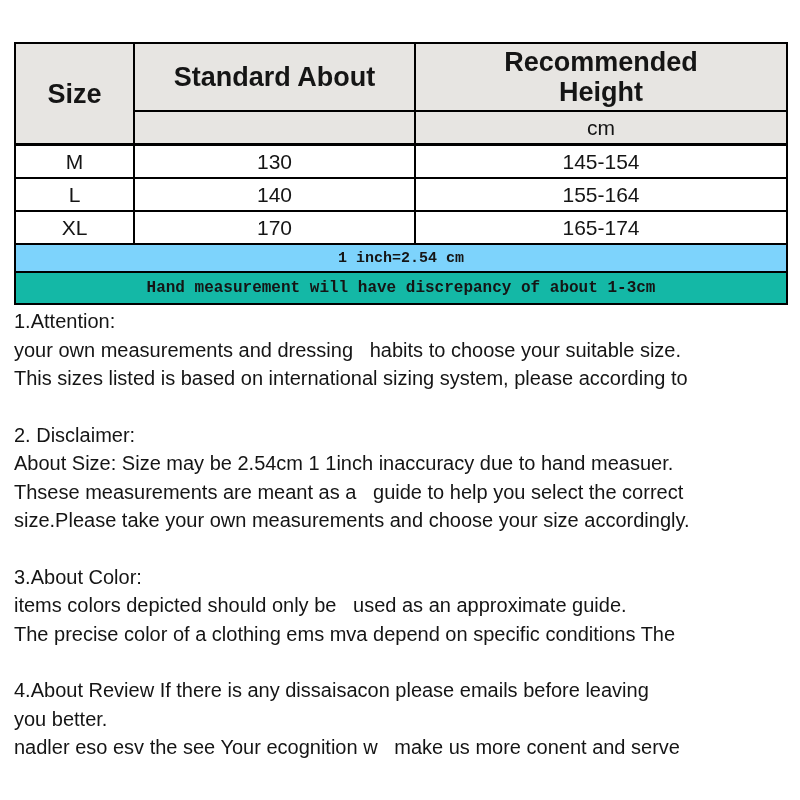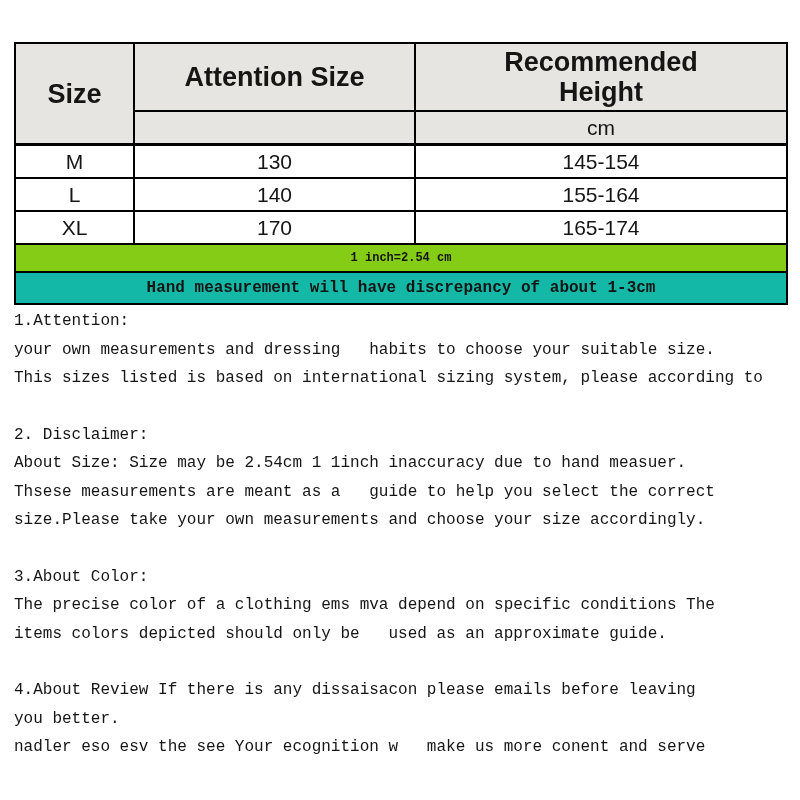--- a/index.html
+++ b/index.html
@@ -36,60 +36,59 @@
   tr.hdr-main td { height: 66px; }
   tr.hdr-unit td { height: 31px; margin-left: 34px; }
   .h-big { font-weight: bold; font-size: 27px; line-height: 30px; }
   .h-unit { font-size: 21px; }
   tr.data-row td { height: 31px; font-size: 21px; background: #ffffff; }
   tr.data-row-first td { border-top-width: 3px; }
   tr.note-inch td {
     height: 26px;
     font-family: "Liberation Mono", monospace;
     font-weight: bold;
-    font-size: 12px;
-    background: #84cc16;
+    font-size: 15px;
+    background: #7dd3fc;
   }
   tr.note-hand td {
     height: 30px;
     font-family: "Liberation Mono", monospace;
     font-weight: bold;
     font-size: 16px;
     background: #14b8a6;
   }
 
   
   .notes {
     position: absolute;
     left: 14px;
     top: 307px;
     width: 780px;
   }
   .note-section { margin: 0 0 28px 0; }
   .note-section:last-child { margin-bottom: 11px; }
   .text-line {
     white-space: pre;
-    font-size: 16px;
+    font-size: 20px;
     line-height: 28.5px;
-    font-family: Liberation Mono, monospace;
   }
 </style>
 </head>
 <body>
 
 <table class="size-table">
   <colgroup>
     <col style="width:119px">
     <col style="width:281px">
     <col style="width:372px">
   </colgroup>
   <tbody>
     <tr class="hdr-main">
       <td rowspan="2" class="h-big">Size</td>
-      <td class="h-big">Attention Size</td>
+      <td class="h-big">Standard About</td>
       <td class="h-big">
         <div>Recommended</div>
         <div>Height</div>
       </td>
     </tr>
     <tr class="hdr-unit">
       <td></td>
       <td class="h-unit">cm</td>
     </tr>
     <tr class="data-row data-row-first">
@@ -123,21 +122,21 @@
     <div class="text-line">This sizes listed is based on international sizing system, please according to</div>
   </div>
   <div class="note-section">
     <div class="text-line">2. Disclaimer:</div>
     <div class="text-line">About Size: Size may be 2.54cm 1 1inch inaccuracy due to hand measuer.</div>
     <div class="text-line">Thsese measurements are meant as a   guide to help you select the correct</div>
     <div class="text-line">size.Please take your own measurements and choose your size accordingly.</div>
   </div>
   <div class="note-section">
     <div class="text-line">3.About Color:</div>
+    <div class="text-line">items colors depicted should only be   used as an approximate guide.</div>
     <div class="text-line">The precise color of a clothing ems mva depend on specific conditions The</div>
-    <div class="text-line">items colors depicted should only be   used as an approximate guide.</div>
   </div>
   <div class="note-section">
     <div class="text-line">4.About Review If there is any dissaisacon please emails before leaving</div>
     <div class="text-line">you better.</div>
     <div class="text-line">nadler eso esv the see Your ecognition w   make us more conent and serve</div>
   </div>
 </div>
 
 </body></html>

